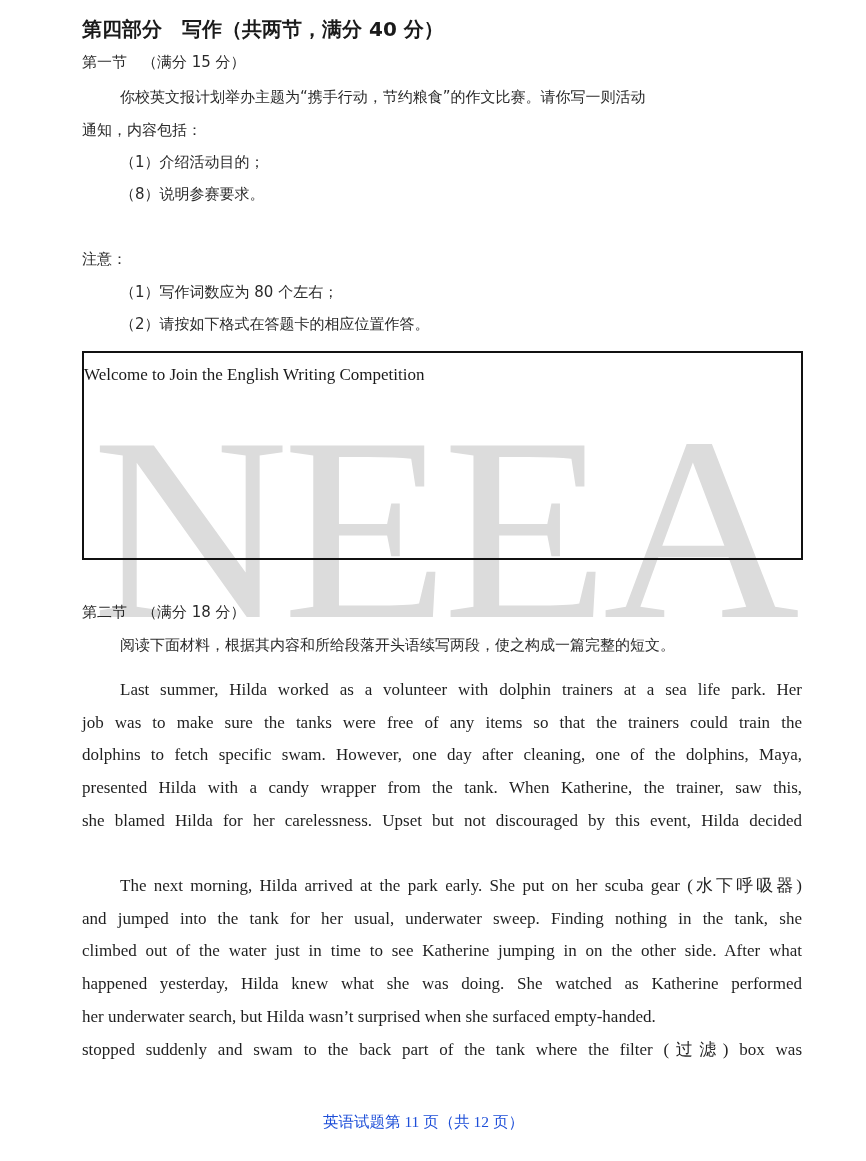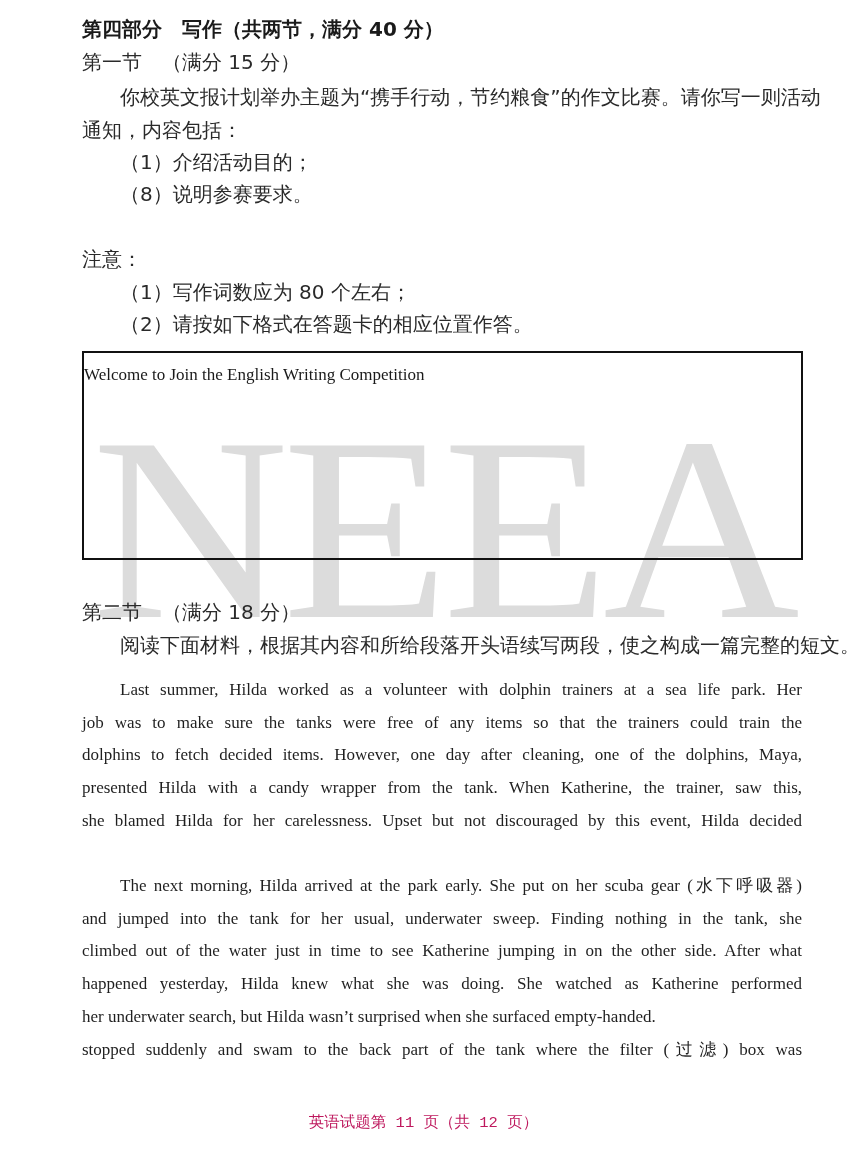--- a/index.html
+++ b/index.html
@@ -39,21 +39,21 @@
       z-index: 1;
     }
     .h1 {
       font-family: "DejaVu Sans", "Liberation Sans", sans-serif;
       font-weight: bold;
       font-size: 20px;
       color: #1a1a1a;
     }
     .cn {
       font-family: "DejaVu Sans", "Liberation Sans", sans-serif;
-      font-size: 20px;
+      font-size: 15px;
       color: #2a2a2a;
     }
     .answer-box {
       position: absolute;
       left: 82px;
       top: 351px;
       width: 717px;
       height: 205px;
       border: 2px solid #111111;
       box-sizing: content-box;
@@ -88,23 +88,23 @@
     }
     .para .pl.indent {
       padding-left: 38px;
     }
     .footer {
       position: absolute;
       left: 0;
       width: 847px;
       top: 1112px;
       text-align: center;
-      font-family: Liberation Mono, monospace;
+      font-family: Liberation Serif, serif;
       font-size: 15.5px;
-      color: #be185d;
+      color: #1d4ed8;
       z-index: 1;
     }
   </style>
 </head>
 <body>
 
 <div class="watermark">NEEA</div>
 
 <div class="line h1" style="left:82px; top:18px;">第四部分　写作（共两节，满分 40 分）</div>
 
@@ -123,21 +123,21 @@
 <div class="answer-box">
   <div class="answer-title">Welcome to Join the English Writing Competition</div>
 </div>
 
 <div class="line cn" style="left:82px; top:601px;">第二节　（满分 18 分）</div>
 <div class="line cn" style="left:120px; top:634px;">阅读下面材料，根据其内容和所给段落开头语续写两段，使之构成一篇完整的短文。</div>
 
 <div class="para" style="top:674px;">
   <span class="pl indent">Last summer, Hilda worked as a volunteer with dolphin trainers at a sea life park. Her</span>
   <span class="pl">job was to make sure the tanks were free of any items so that the trainers could train the</span>
-  <span class="pl">dolphins to fetch decided items. However, one day after cleaning, one of the dolphins, Maya,</span>
+  <span class="pl">dolphins to fetch specific swam. However, one day after cleaning, one of the dolphins, Maya,</span>
   <span class="pl">presented Hilda with a candy wrapper from the tank. When Katherine, the trainer, saw this,</span>
   <span class="pl">she blamed Hilda for her carelessness. Upset but not discouraged by this event, Hilda decided</span>
 </div>
 
 <div class="para" style="top:870px;">
   <span class="pl indent">The next morning, Hilda arrived at the park early. She put on her scuba gear (水下呼吸器)</span>
   <span class="pl">and jumped into the tank for her usual, underwater sweep. Finding nothing in the tank, she</span>
   <span class="pl">climbed out of the water just in time to see Katherine jumping in on the other side. After what</span>
   <span class="pl">happened yesterday, Hilda knew what she was doing. She watched as Katherine performed</span>
   <span class="pl last">her underwater search, but Hilda wasn’t surprised when she surfaced empty-handed.</span>

